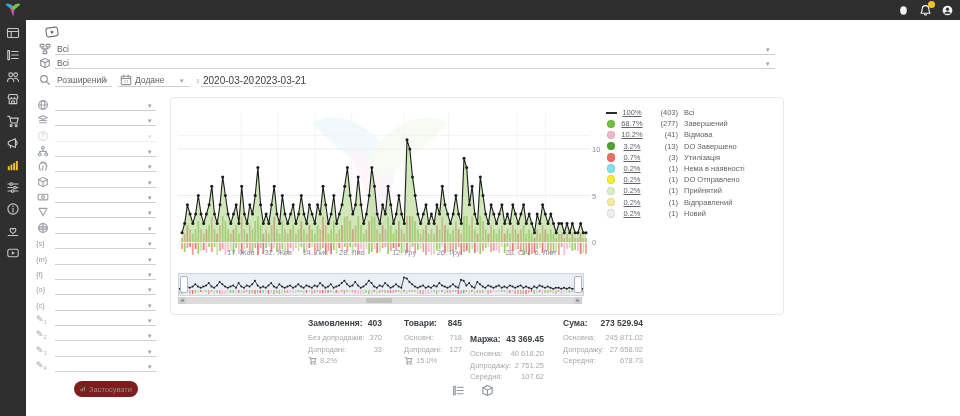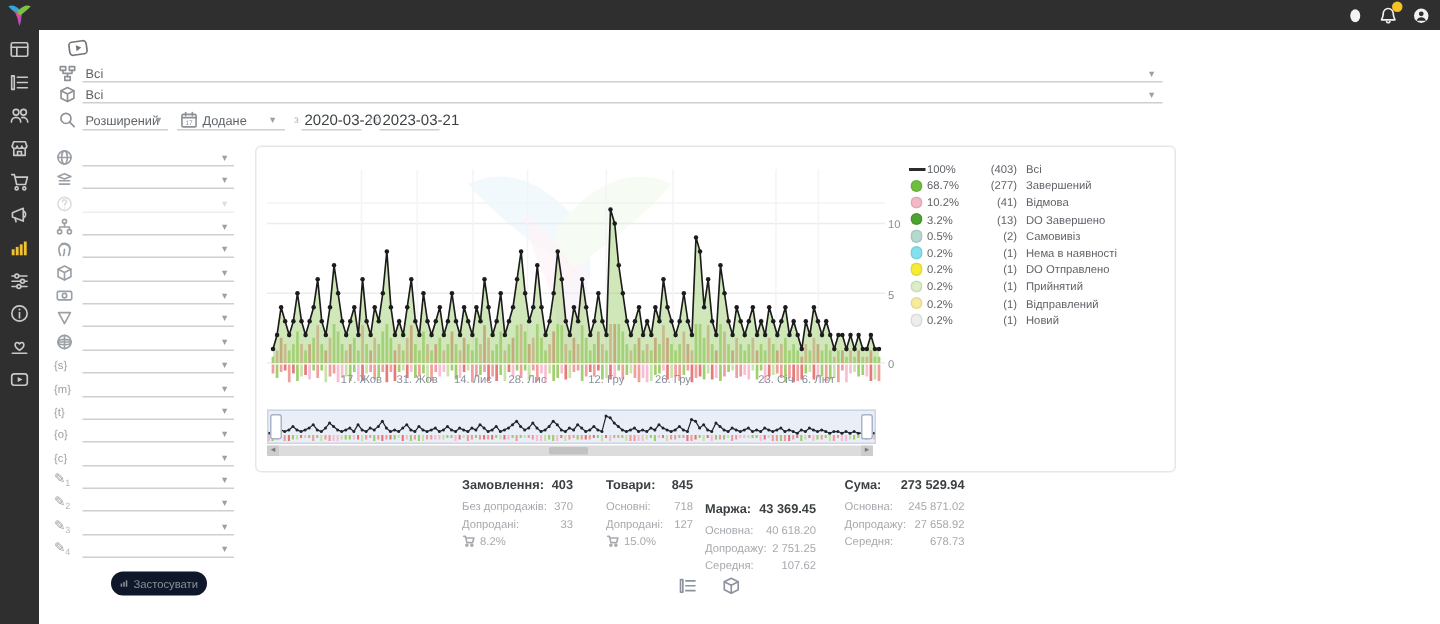--- a/index.html
+++ b/index.html
@@ -31,37 +31,37 @@
   #card{left:170px;top:97px;width:612px;height:216px;background:#fff;border:1px solid #e7e7e7;border-radius:4px;}
   #watermark{left:255px;top:103px;width:250px;height:145px;opacity:.06;pointer-events:none;}
   .ytick{position:absolute;font-size:7.5px;color:#8a8f98;}
   .xtick{position:absolute;font-size:7.5px;color:#8a8f98;transform:translateX(-50%);white-space:nowrap;}
   
   #legend{left:604px;top:107px;width:176px;}
   .lg-row{position:relative;height:11.2px;display:flex;align-items:center;font-size:7.5px;color:#5f6368;}
   .lg-mark{width:14px;display:flex;justify-content:center;align-items:center;flex:0 0 14px;}
   .lg-dot{width:6.5px;height:6.5px;border-radius:50%;border:1px solid rgba(0,0,0,.08);}
   .lg-line{width:11px;height:2px;background:#2b2b2b;}
-  .lg-pct{width:28px;text-align:left;flex:0 0 28px;}
+  .lg-pct{width:28px;text-align:center;flex:0 0 28px;text-decoration:underline;}
   .lg-cnt{width:28px;text-align:right;flex:0 0 28px;margin-left:4px;}
   .lg-lbl{margin-left:6px;white-space:nowrap;}
   
   #nav-wrap{left:178px;top:273px;width:404px;height:21px;background:#e9eef7;border:1px solid #ccd5e6;}
   .nav-handle{position:absolute;top:2px;width:6px;height:15px;background:#fff;border:1px solid #a9b4c9;border-radius:2px;}
   #scrollbar{left:178px;top:297px;width:404px;height:7px;background:#dcdcdc;border-radius:1px;}
   .sb-arrow{position:absolute;top:0;width:8px;height:7px;background:#cdcdcd;color:#7a7a7a;font-size:6px;
             line-height:7px;text-align:center;}
   #sb-grip{position:absolute;top:1px;left:188px;width:26px;height:5px;background:#c2c2c2;border-radius:1px;}
   
   .stat-col{position:absolute;top:318px;}
   .stat-head{display:flex;justify-content:space-between;font-size:8.5px;font-weight:bold;color:#3c4043;margin-bottom:5px;}
   .stat-sub{display:flex;justify-content:space-between;font-size:7.5px;color:#a6a9ae;margin-top:2.5px;}
   .stat-sub .with-ic{display:flex;align-items:center;gap:3px;}
   
-  #apply-btn{left:74px;top:381px;width:64px;height:16px;background:#0f172a;border:none;border-radius:8px;
+  #apply-btn{left:74px;top:381px;width:64px;height:16px;background:#7f1d1d;border:none;border-radius:8px;
              display:flex;align-items:center;justify-content:center;gap:3px;font-size:7.5px;color:#8a8f98;
              font-family:"Liberation Sans",sans-serif;cursor:pointer;}
   
   .foot-ic{position:absolute;width:13px;height:13px;color:#8c939e;}
   .badge{position:absolute;right:-3px;top:-3px;width:7px;height:7px;background:#f4c222;border-radius:50%;}
 </style>
 </head>
 <body>
 
 <div id="app">
@@ -915,25 +915,25 @@
       <div class="lg-row">
         <span class="lg-mark">
           <span class="lg-dot" style="background:#4ca32f"></span>
         </span>
         <span class="lg-pct">3.2%</span>
         <span class="lg-cnt">(13)</span>
         <span class="lg-lbl">DO Завершено</span>
       </div>
       <div class="lg-row">
         <span class="lg-mark">
-          <span class="lg-dot" style="background:#b5d9ce"></span>
+          <span class="lg-dot" style="background:#ef6e64"></span>
         </span>
-        <span class="lg-pct">0.5%</span>
-        <span class="lg-cnt">(2)</span>
-        <span class="lg-lbl">Самовивіз</span>
+        <span class="lg-pct">0.7%</span>
+        <span class="lg-cnt">(3)</span>
+        <span class="lg-lbl">Утилізація</span>
       </div>
       <div class="lg-row">
         <span class="lg-mark">
           <span class="lg-dot" style="background:#84e0ec"></span>
         </span>
         <span class="lg-pct">0.2%</span>
         <span class="lg-cnt">(1)</span>
         <span class="lg-lbl">Нема в наявності</span>
       </div>
       <div class="lg-row">

